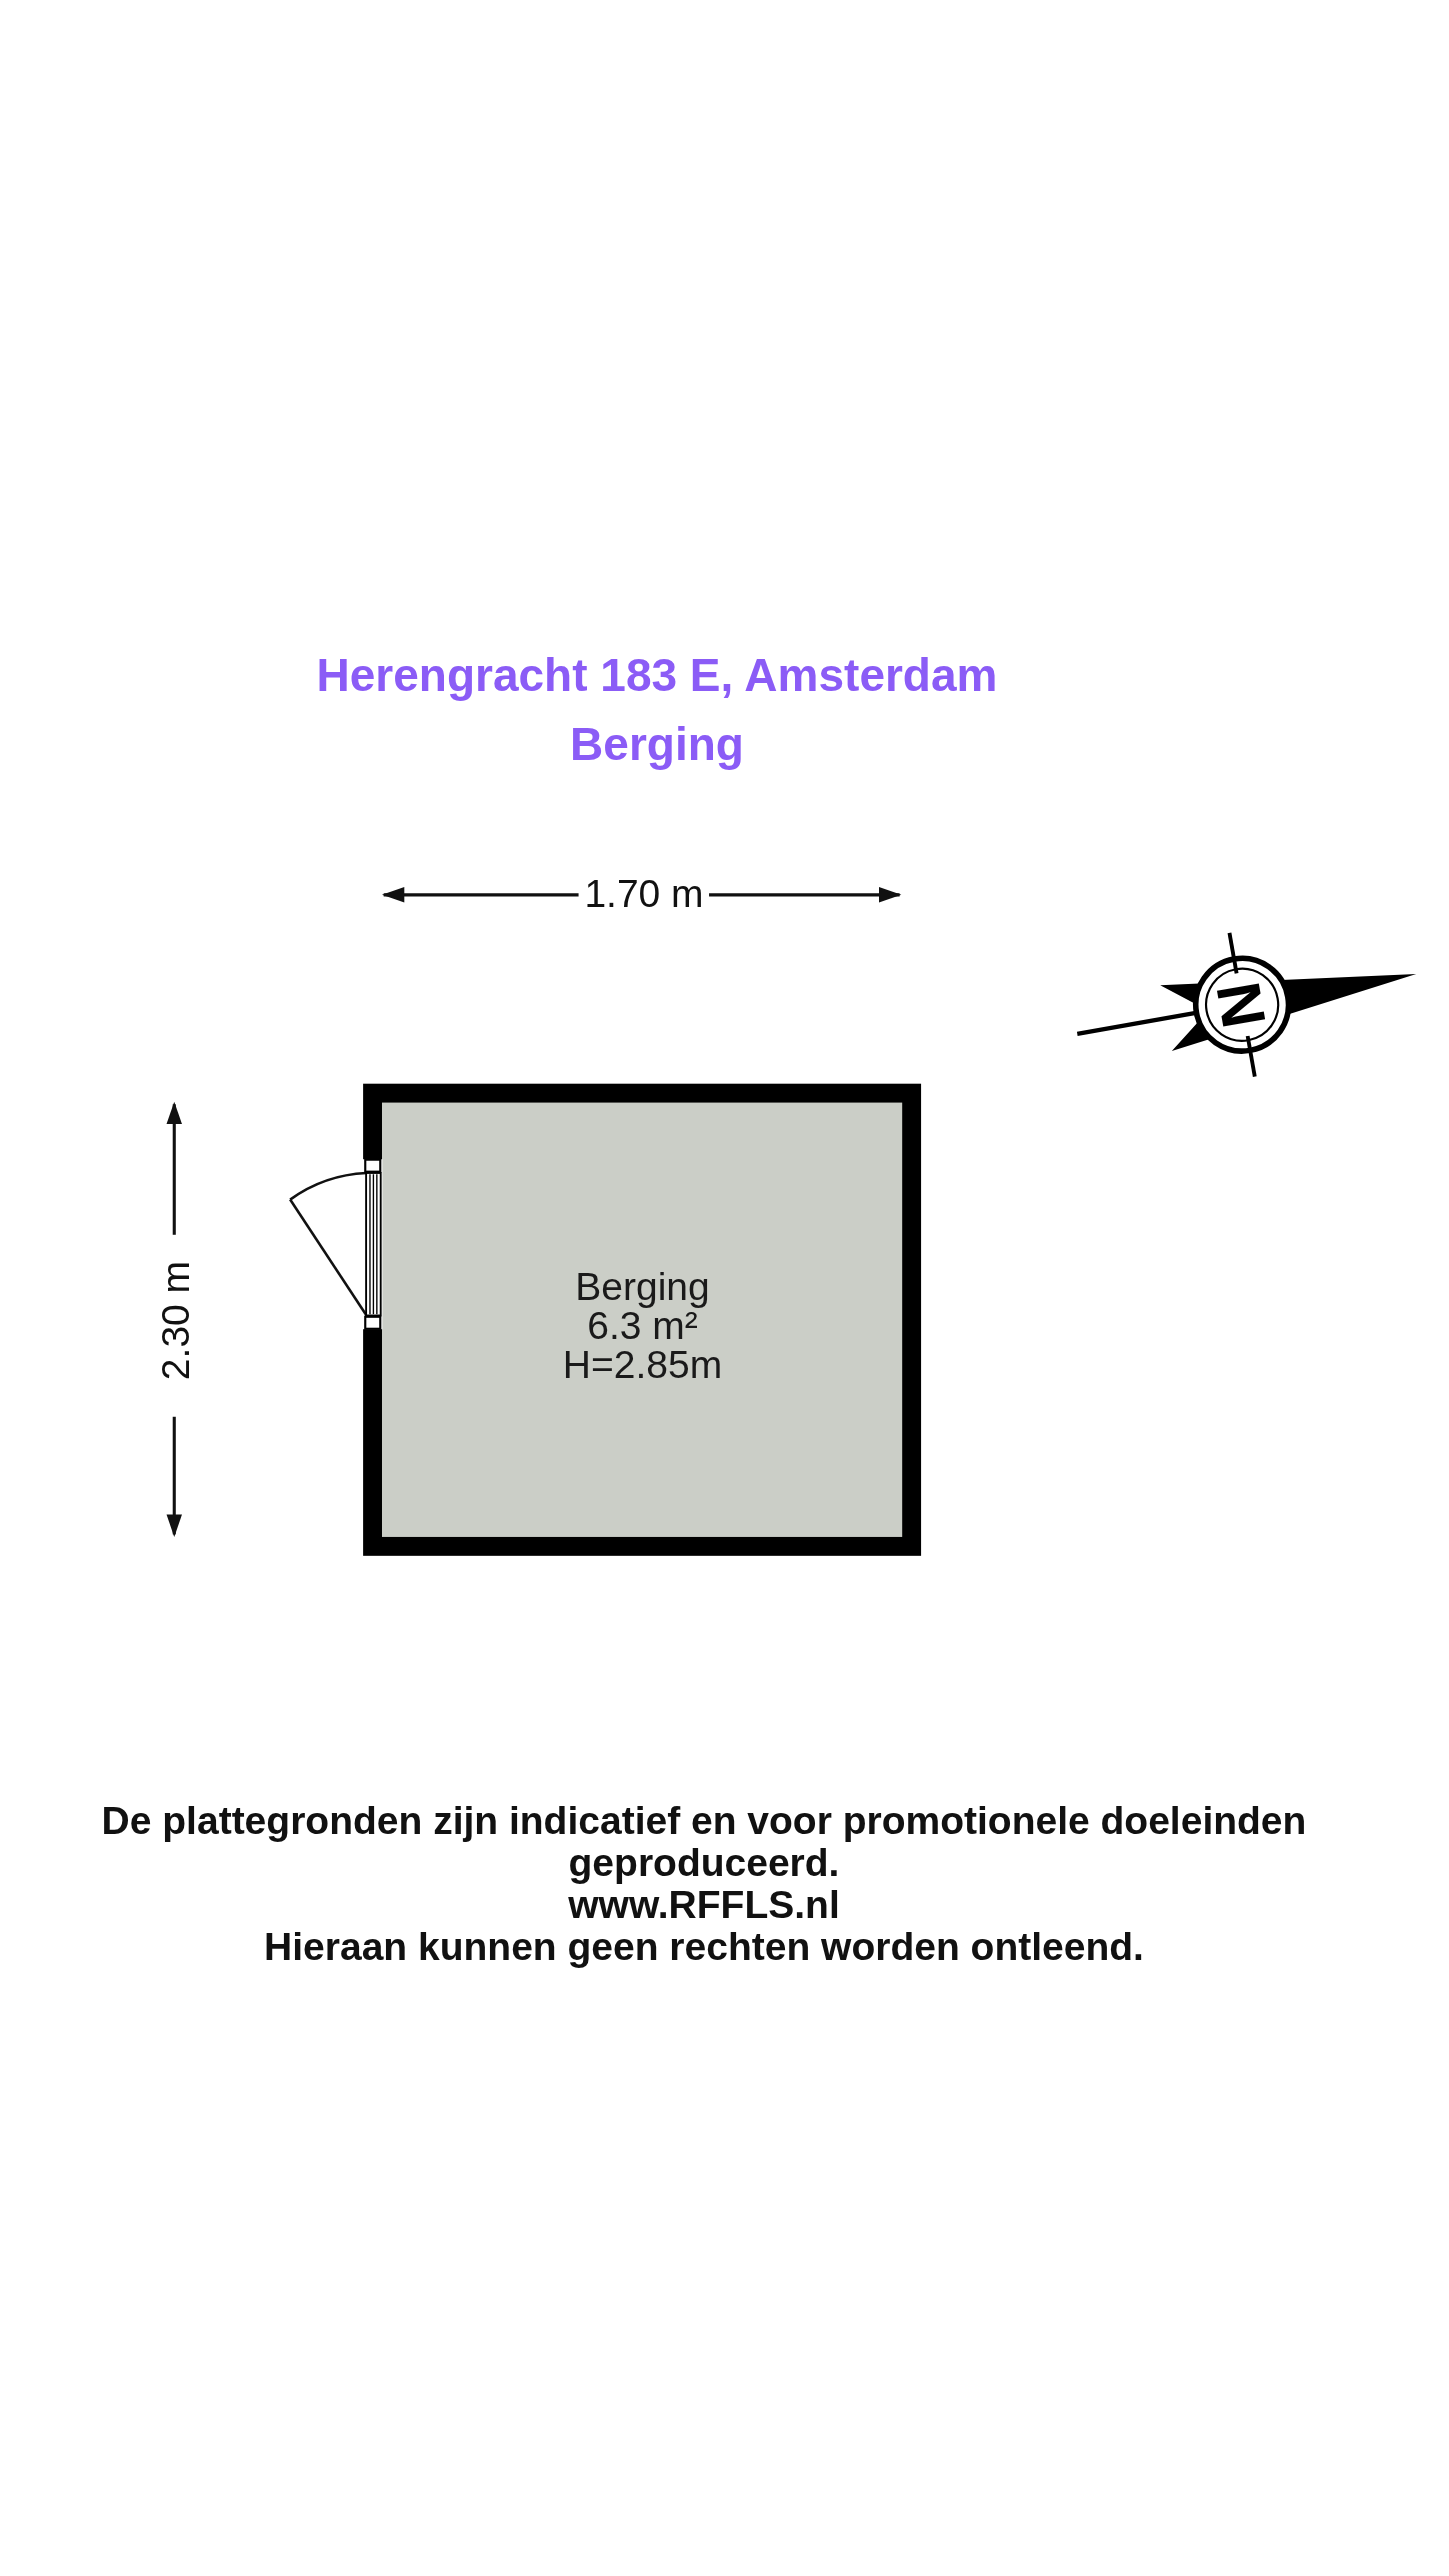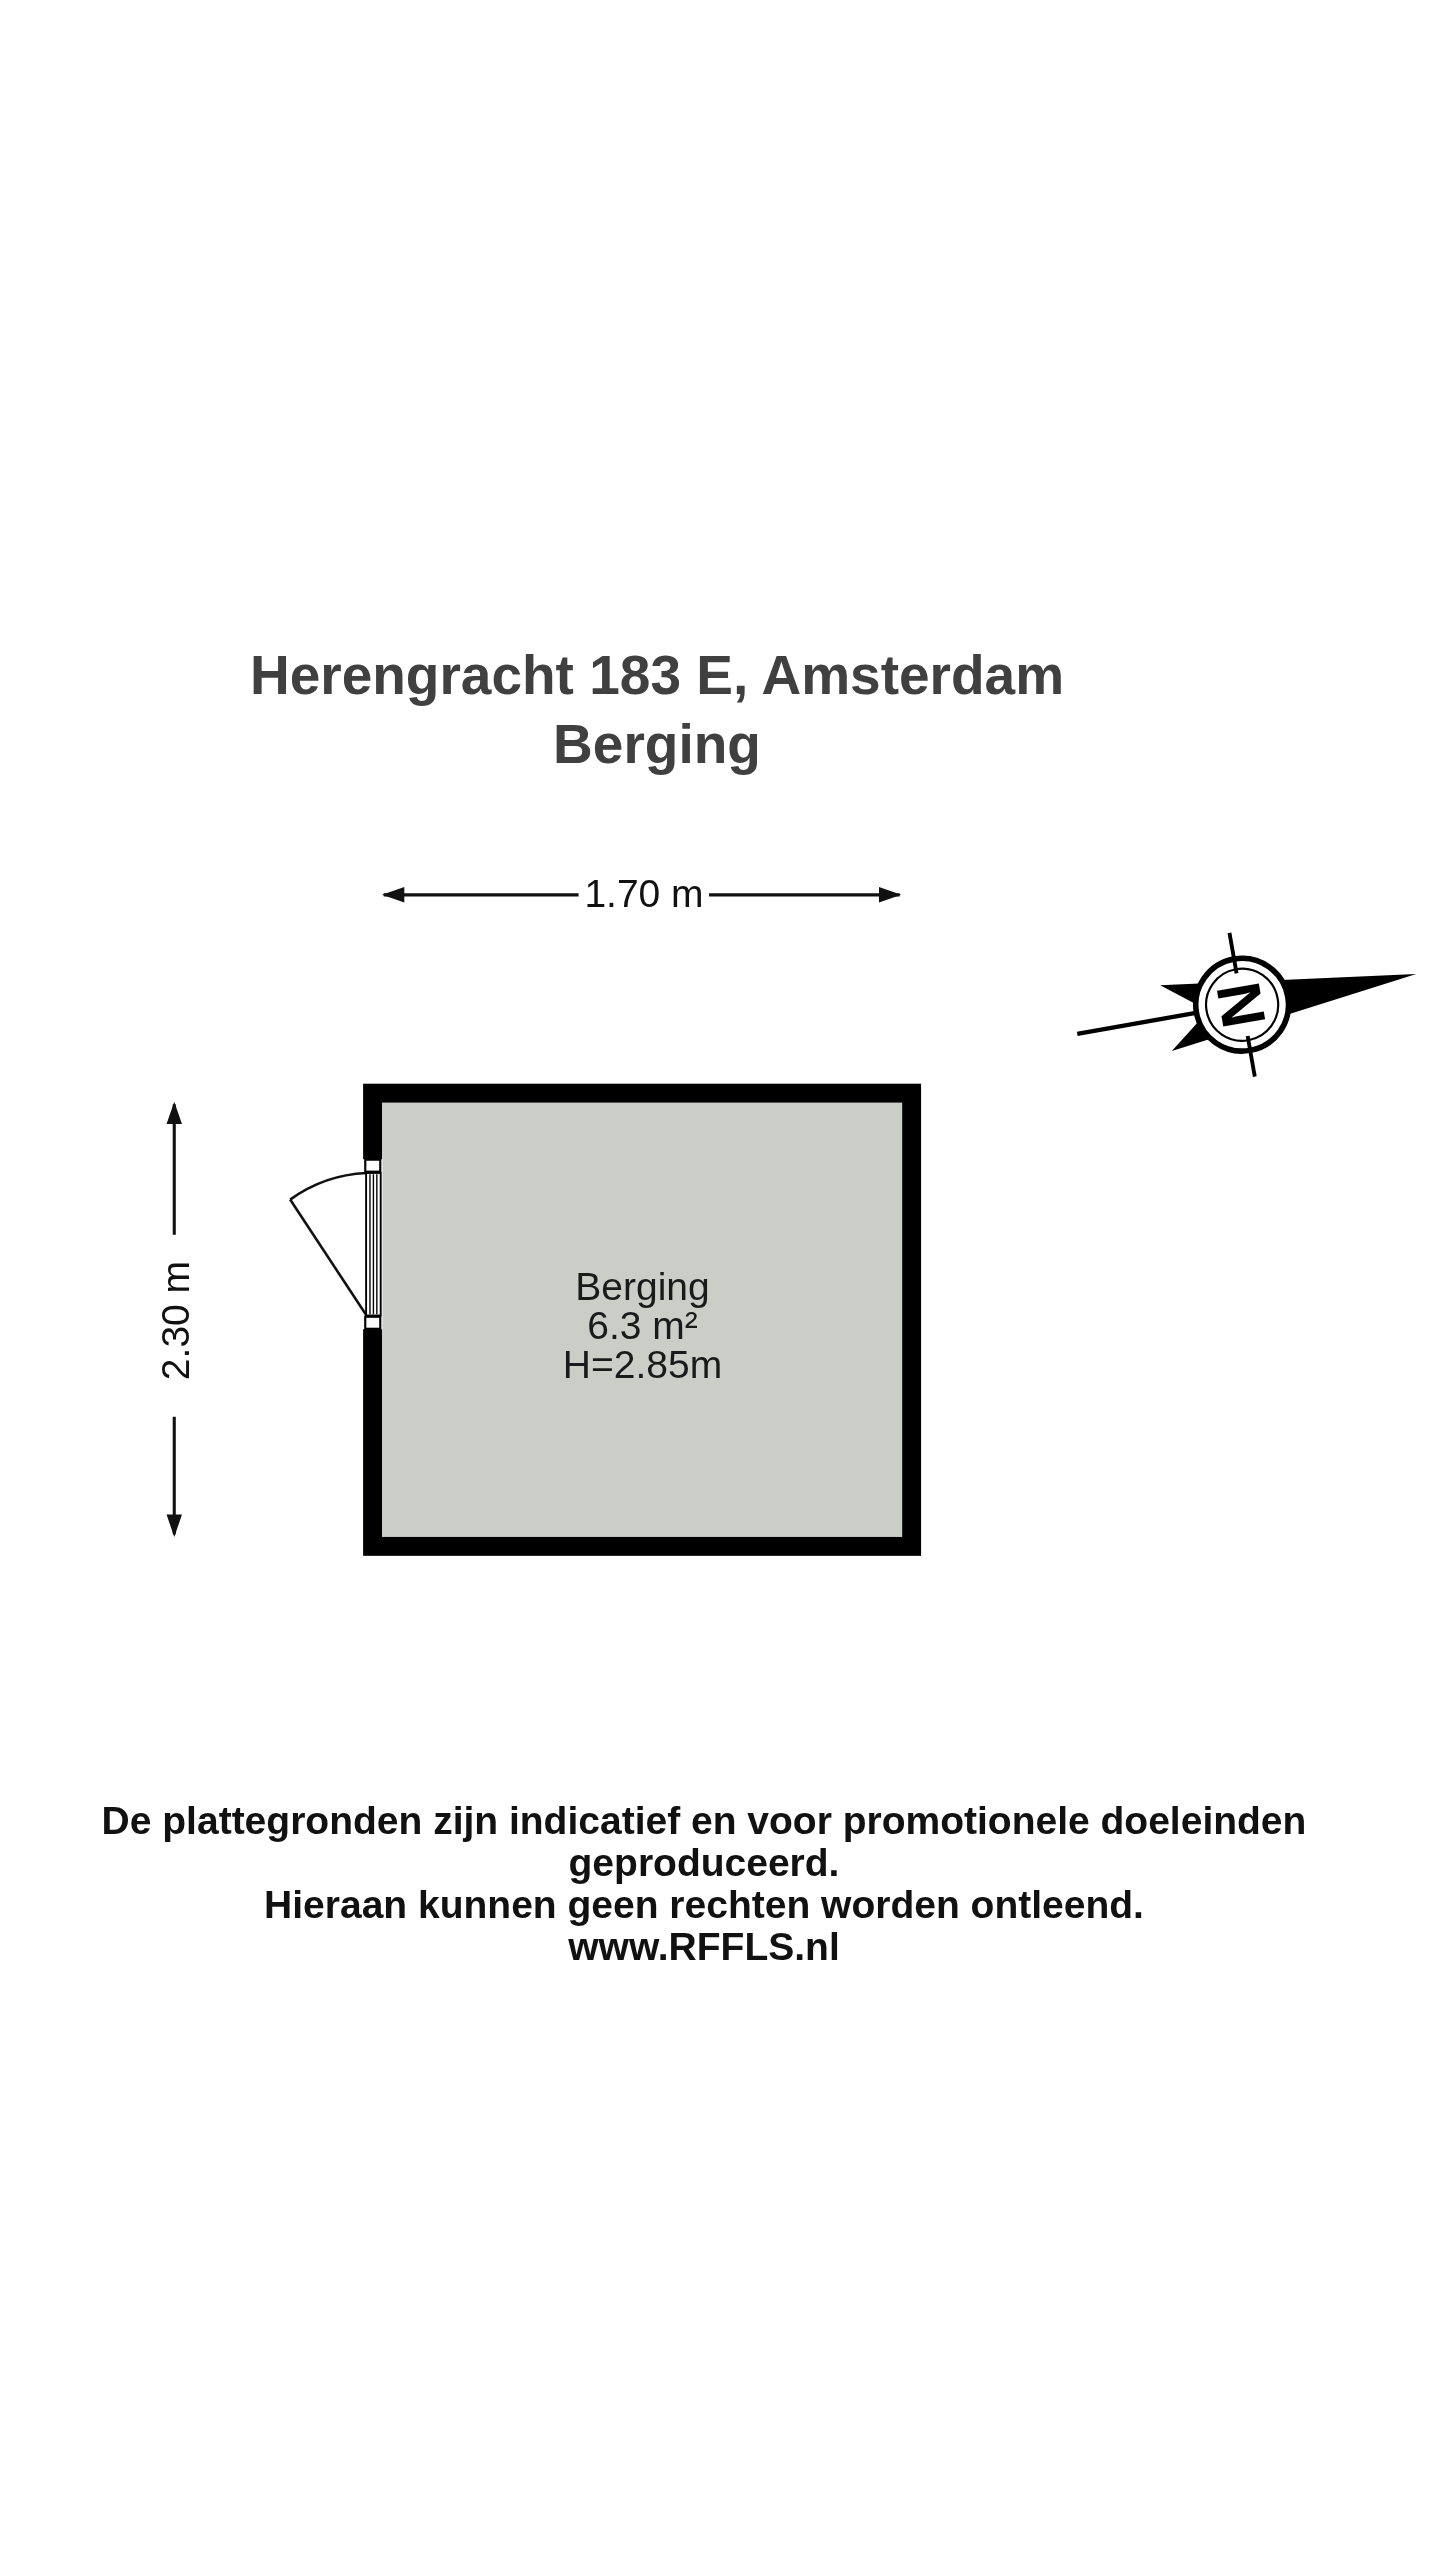--- a/index.html
+++ b/index.html
@@ -10,23 +10,23 @@
     background:#ffffff;
     font-family:"Liberation Sans", sans-serif;
     color:#111111;
     overflow:hidden;
   }
   .abs{position:absolute;}
   .plan-svg{position:absolute;left:0;top:0;width:1449px;height:2576px;}
   .title{
     left:142px;top:641px;width:1030px;
     text-align:center;
-    font-size:55px;font-weight:bold;line-height:69px;
+    font-size:46px;font-weight:bold;line-height:69px;
     letter-spacing:0px;
-    color:#404040;
+    color:#8b5cf6;
   }
   .hdim-label{
     left:558px;top:874px;width:172px;
     text-align:center;font-size:39px;line-height:39px;
   }
   .vdim-label{
     left:89px;top:1301px;width:172px;height:39px;
     text-align:center;font-size:39px;line-height:39px;
     transform:rotate(-90deg);
     transform-origin:center center;
@@ -105,18 +105,18 @@
   <div class="abs vdim-label">2.30 m</div>
 
   <div class="abs room-label">
     <div>Berging</div>
     <div>6.3 m²</div>
     <div>H=2.85m</div>
   </div>
 
   <div class="abs footer">
     <div>De plattegronden zijn indicatief en voor promotionele doeleinden geproduceerd.</div>
+    <div>www.RFFLS.nl</div>
     <div>Hieraan kunnen geen rechten worden ontleend.</div>
-    <div>www.RFFLS.nl</div>
   </div>
 
 </div>
 
 
 </body></html>

